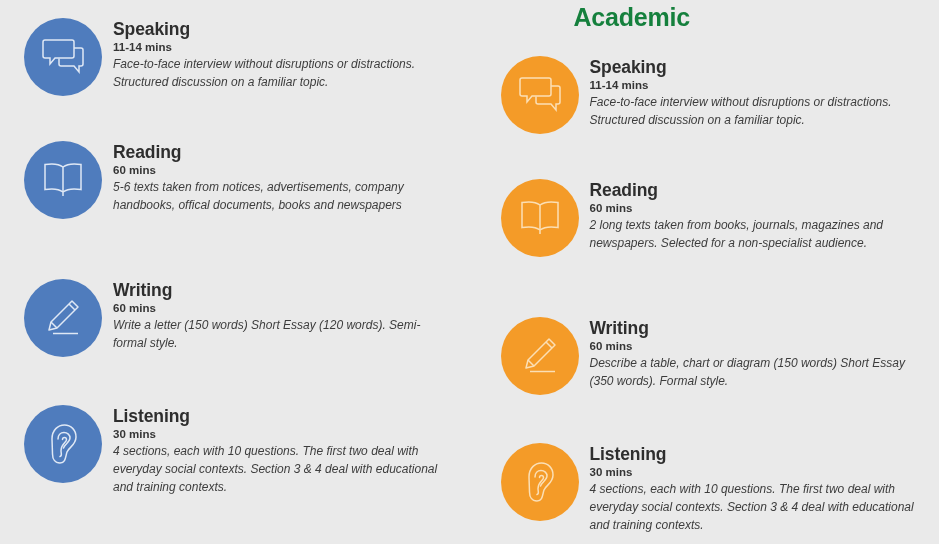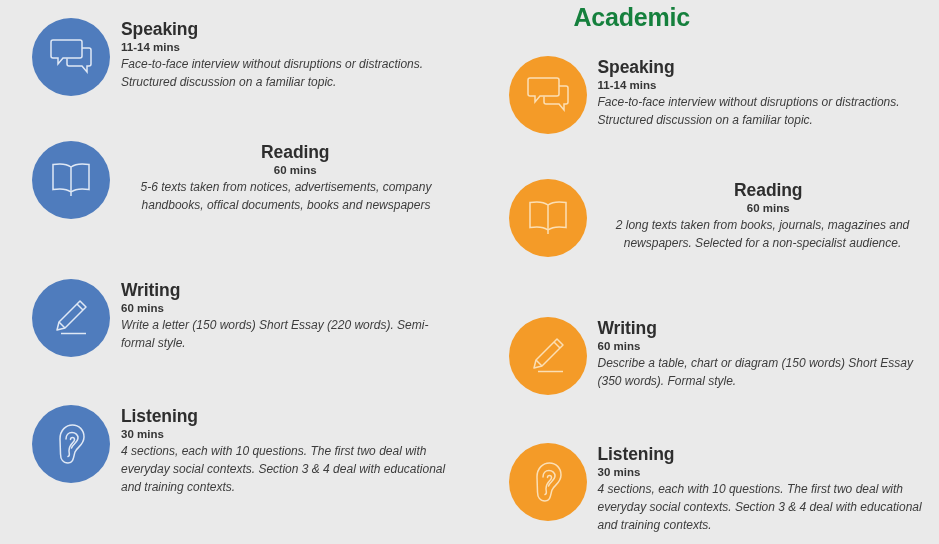--- a/index.html
+++ b/index.html
@@ -37,28 +37,27 @@
   }
   .col-general .col-heading { color: #5580c0; padding-right: 140px; }
   .col-academic .col-heading { color: #15803d; padding-right: 145px; }
 
   .rows { position: relative; }
 
   .row {
     display: flex;
     align-items: flex-start;
     box-sizing: border-box;
-    margin-left: 8px;
   }
   .col-general .row { padding-left: 24px; }
   .col-academic .row { padding-left: 31px; }
 
   
   .row-0 { height: 131px; padding-top: 18px; }
-  .row-1 { height: 142px; padding-top: 10px; text-align: center; }
+  .row-1 { height: 142px; padding-top: 10px; }
   .row-2 { height: 126px; padding-top: 6px; }
   .row-3 { height: 107px; padding-top: 6px; }
 
   .circle {
     width: 78px;
     height: 78px;
     border-radius: 50%;
     flex: 0 0 78px;
     display: flex;
     align-items: center;
@@ -150,21 +149,21 @@
               <path d="M30 3 L36 9 L15 30 L7 32 L9 24 Z"></path>
               <line x1="27" y1="6" x2="33" y2="12"></line>
               <line x1="9" y1="24" x2="15" y2="30"></line>
               <line x1="11" y1="35.5" x2="36" y2="35.5"></line>
             </svg>
           </span>
         </div>
         <div class="txt">
           <p class="sec-title">Writing</p>
           <p class="sec-dur">60 mins</p>
-          <p class="sec-desc">Write a letter (150 words) Short Essay (220 words). Semi-formal style.</p>
+          <p class="sec-desc">Write a letter (150 words) Short Essay (120 words). Semi-formal style.</p>
         </div>
       </div>
 
       <div class="row row-3">
         <div class="circle">
           <span>
             <svg width="36" height="42" viewBox="0 0 36 42" fill="none" stroke="#dfe8f5" stroke-width="1.5" stroke-linecap="round">
               <path d="M7 16 C7 7 13 2 19.5 2 C26 2 31 7 31 14 C31 22 24 24 22 29 C20.5 33 21 40 15 40 C10 40 7.5 36 7.5 31 Z"></path>
               <path d="M13 16 C13 12 15.5 9.5 19 9.5 C22.5 9.5 25 12 25 15 C25 19 20 21 18.5 25"></path>
               <path d="M17.5 16.5 C17.5 15 18.5 14.5 19.5 14.5 C20.8 14.5 21.5 15.5 21.5 16.7 C21.5 19.5 16 21 16 27.5 C16 31 17.5 33 15 33.5"></path>

